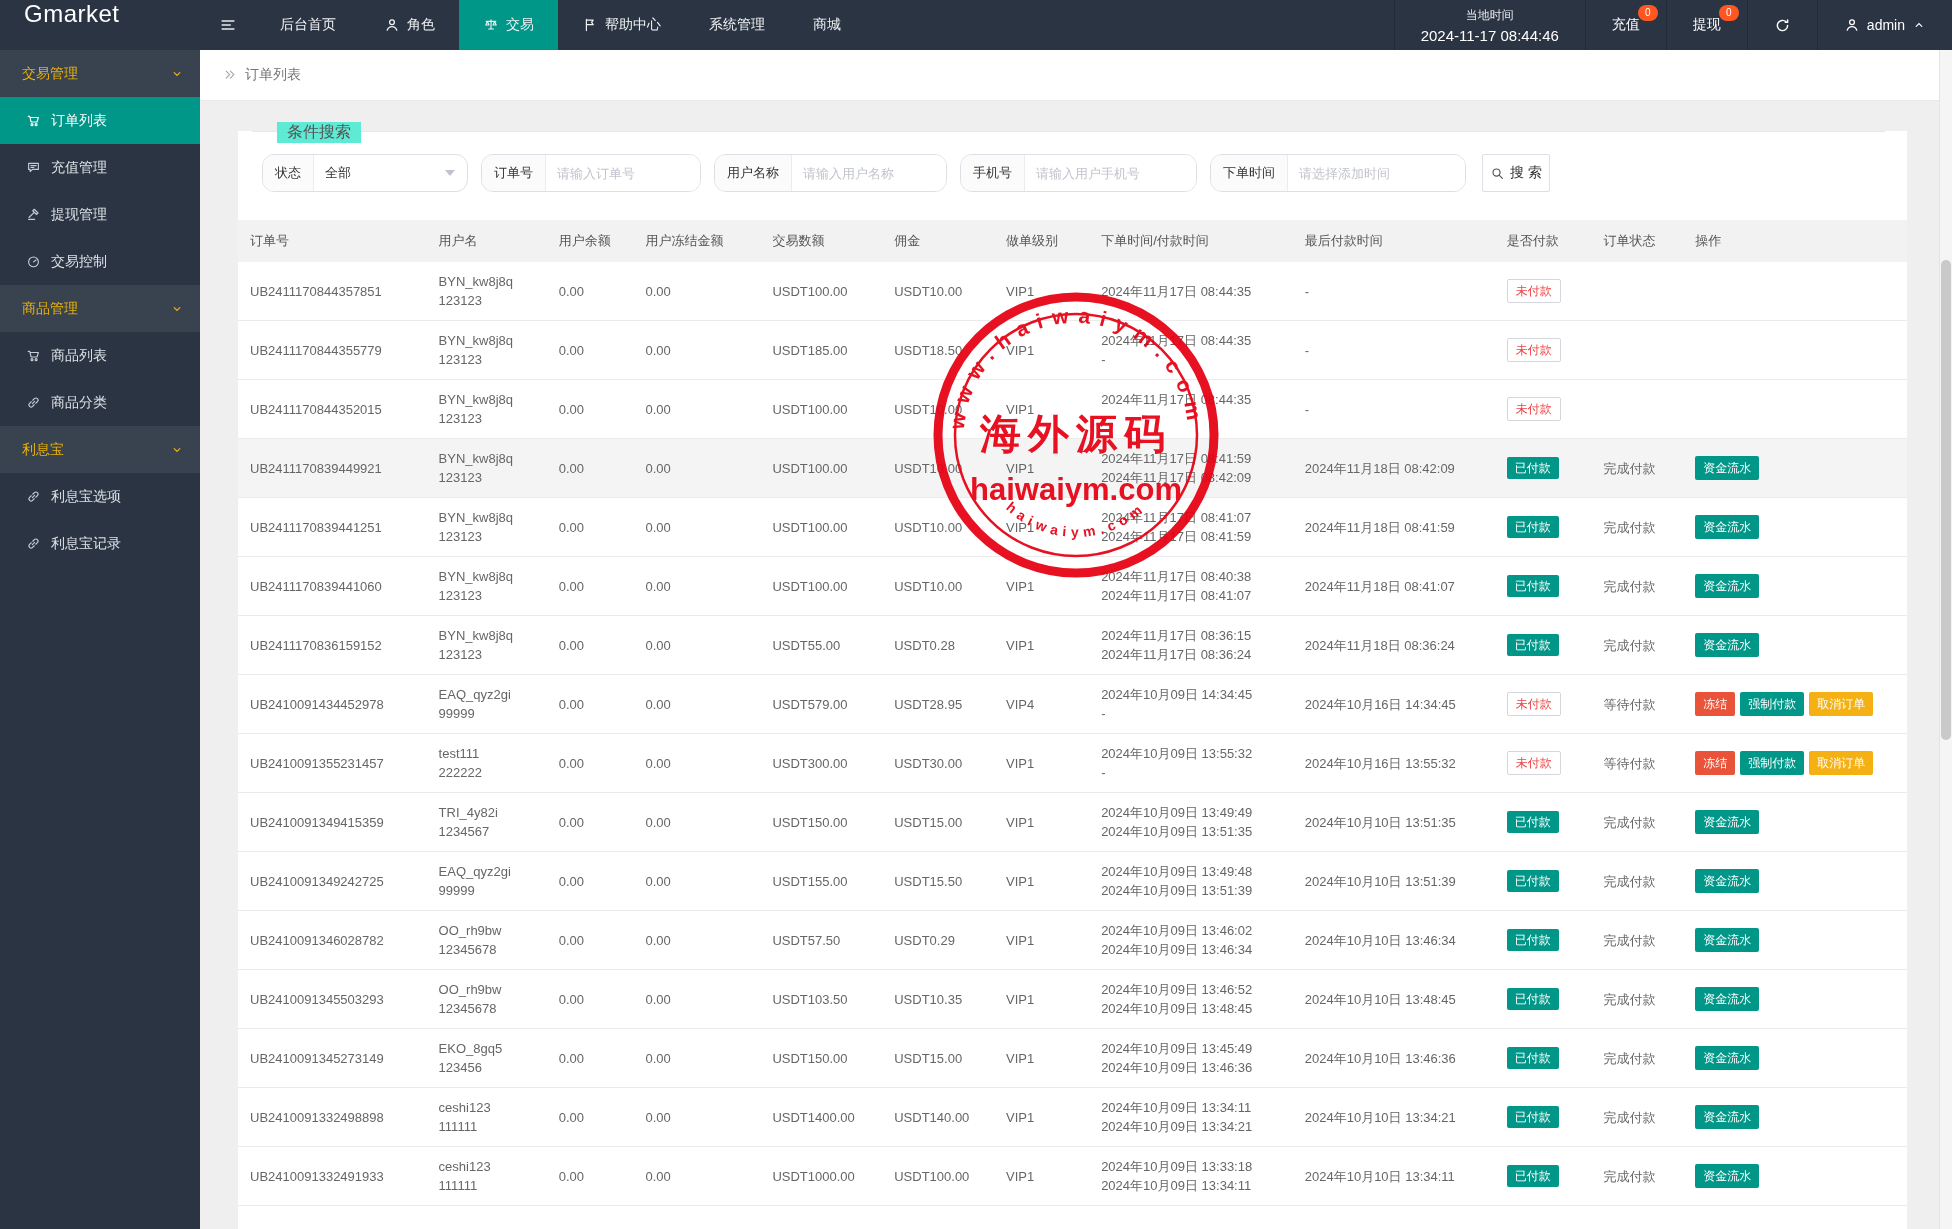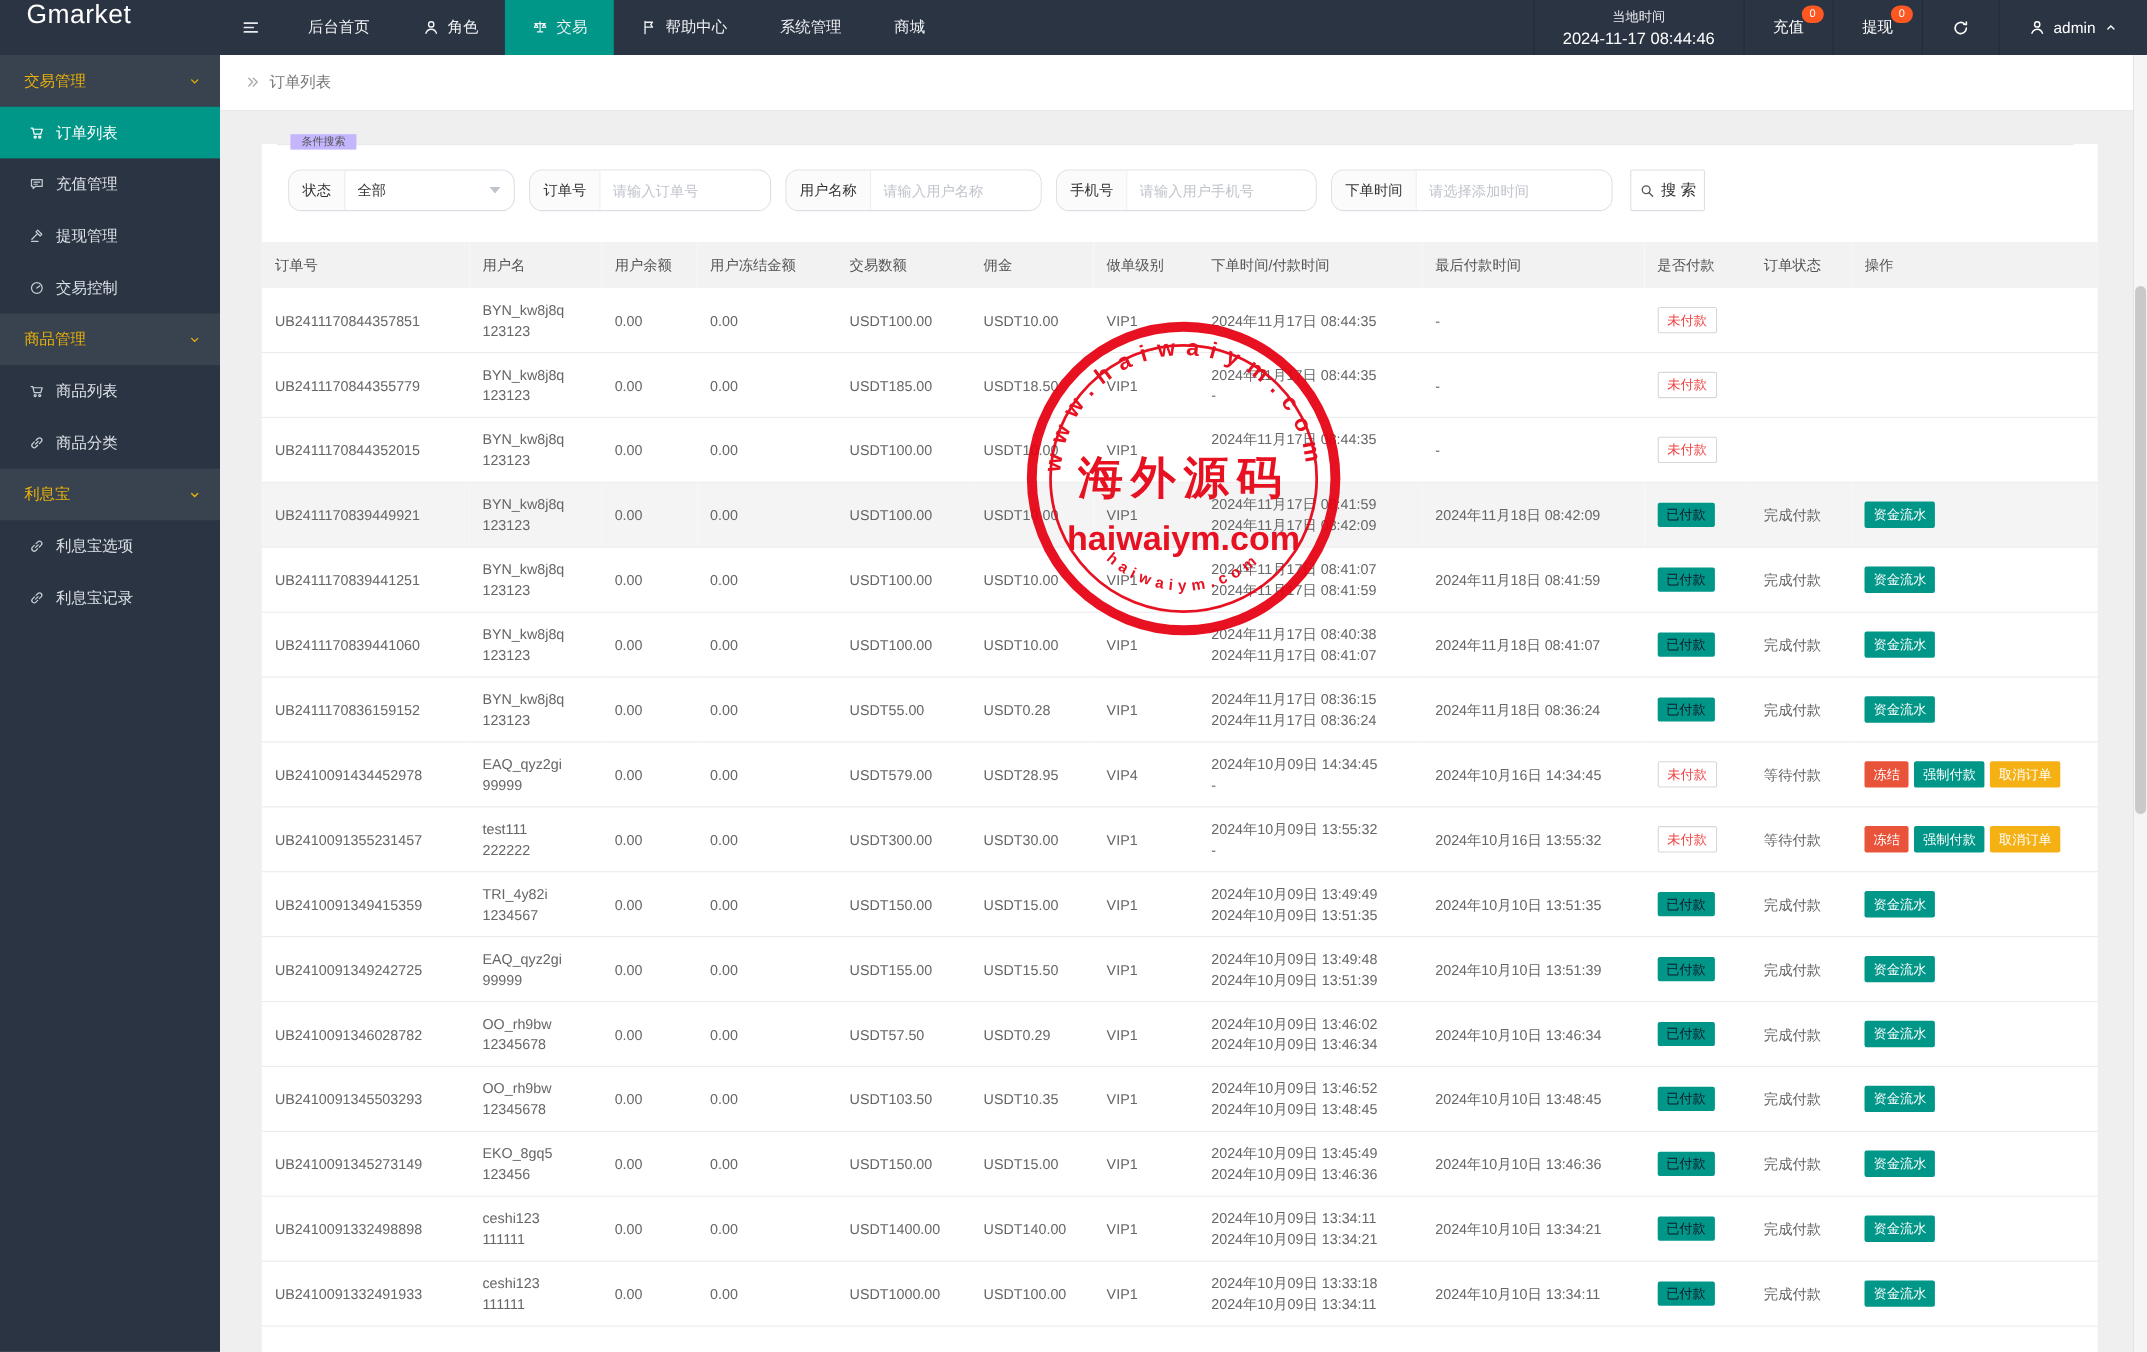--- a/index.html
+++ b/index.html
@@ -41,21 +41,21 @@
 
   
   .main{position:absolute;left:200px;top:50px;right:0;bottom:0;background:#efeff0;overflow:hidden}
   .breadcrumb{height:50px;background:#fff;border-bottom:1px solid #e9e9e9;
               display:flex;align-items:center;gap:8px;padding-left:23px;font-size:14px;color:#767676}
   .breadcrumb .ico{color:#a9a9a9}
   .card{margin:18px 45px 0 38px;background:#fff;min-height:1130px;position:relative}
 
   
   .filter{margin:30px 22px 0 14px;border-top:1px solid #e8e8e8;position:relative;padding-top:22px}
-  .filter-legend{position:absolute;top:-10px;left:12px;background:#c4b5fd;padding:0 10px;font-size:10px;color:#555}
+  .filter-legend{position:absolute;top:-10px;left:25px;background:#5eead4;padding:0 10px;font-size:16px;color:#555}
   .filter-row{display:flex;align-items:center;gap:13px;padding-left:10px}
   .inp-group{display:flex;align-items:stretch;height:38px;border:1px solid #dcdfe6;border-radius:12px;
              background:#fff;box-sizing:border-box;overflow:hidden}
   .inp-label{display:flex;align-items:center;padding:0 12px;font-size:13px;color:#333;
              background:#fbfbfb;border-right:1px solid #ececec;white-space:nowrap}
   .inp-group input{border:none;outline:none;padding:0 11px;font-size:13px;color:#333;min-width:0;flex:1;background:#fff}
   .inp-group input::placeholder{color:#c0c4cc}
   .g-status{width:206px}.g-order{width:220px}.g-user{width:233px}.g-phone{width:237px}.g-time{width:256px}
   .sel-value{flex:1;display:flex;align-items:center;padding:0 11px;font-size:13px;color:#333}
   .caret{align-self:center;margin-right:12px;width:0;height:0;border-left:5px solid transparent;
@@ -66,21 +66,21 @@
 
   
   .orders{width:100%;border-collapse:collapse;table-layout:fixed;margin-top:28px;font-size:13px;color:#666}
   .orders th{background:#f2f2f2;font-weight:400;text-align:left;padding:12px 10px 12px 12px;
              color:#555;font-size:13px;white-space:nowrap;overflow:hidden}
   .orders td{padding:10px 10px 10px 12px;border-bottom:1px solid #ebebeb;vertical-align:middle;
              line-height:19px;overflow:hidden;white-space:nowrap}
   .orders tr.hl td{background:#f4f4f5}
   .badge{display:inline-block;padding:4px 8px;border-radius:2px;font-size:12px;line-height:14px}
   .badge-unpaid{border:1px solid #d4d7dc;background:#fff;color:#ef4444}
-  .badge-paid{background:#009688;color:#0f172a}
+  .badge-paid{background:#009688;color:#ffffff}
   .btn{display:inline-block;border:none;color:#fff;padding:5px 8px;border-radius:2px;
        font-size:12px;line-height:14px;margin-right:5px;cursor:pointer;font-family:inherit}
   .btn-flow,.btn-force{background:#009688}
   .btn-freeze{background:#e8533a}
   .btn-cancel{background:#f5b014}
 
   
   .stamp{position:absolute;left:926px;top:285px;width:300px;height:300px;z-index:40;
          pointer-events:none;opacity:.93}
   .wm{fill:#e60012}

